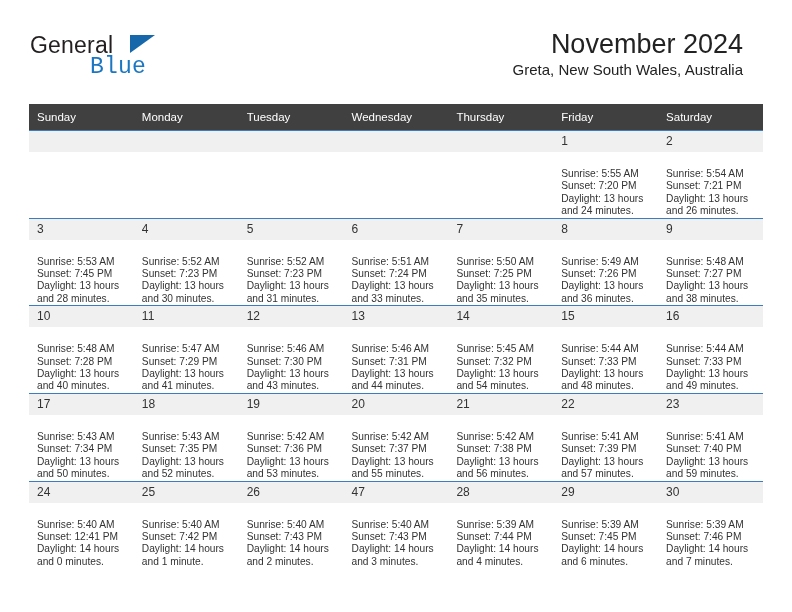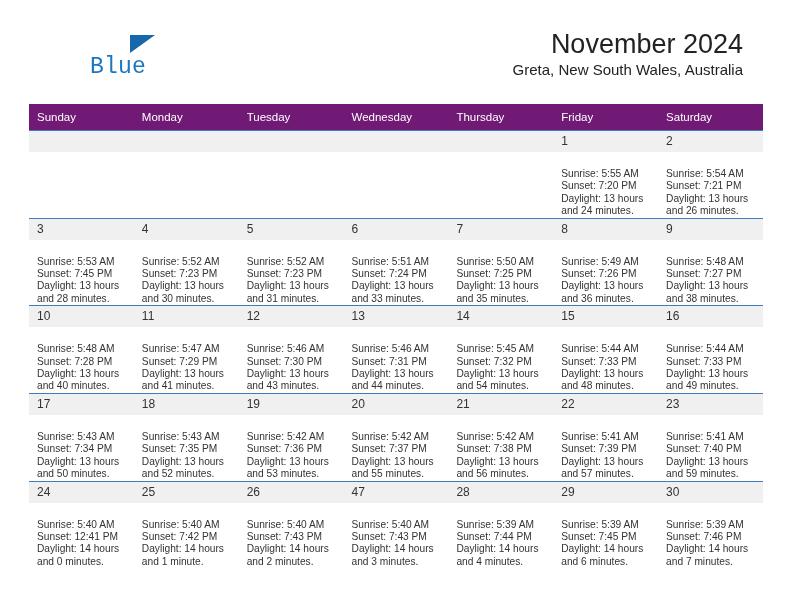--- a/index.html
+++ b/index.html
@@ -88,21 +88,21 @@
   
   .calendar {
     position: absolute;
     left: 29px;
     top: 104px;
     width: 734px;
     border-collapse: collapse;
     table-layout: fixed;
   }
   .calendar th {
-    background: #701a75;
+    background: #404040;
     color: #ffffff;
     font-size: 11.5px;
     font-weight: normal;
     text-align: left;
     padding: 6px 0 6px 8px;
     height: 14px;
     border: none;
   }
   .calendar td {
     vertical-align: top;
@@ -138,20 +138,21 @@
   td.blank .details { visibility: hidden; }
 </style>
 </head>
 <body>
 
 <div class="page">
 
   <div class="header">
 
     <div class="logo">
+      <span class="logo-general">General</span>
       <span class="logo-tri"></span>
       <span class="logo-blue">Blue</span>
     </div>
 
     <div class="title-block">
       <div class="cal-title">November 2024</div>
       <div class="cal-subtitle">Greta, New South Wales, Australia</div>
     </div>
 
   </div>

